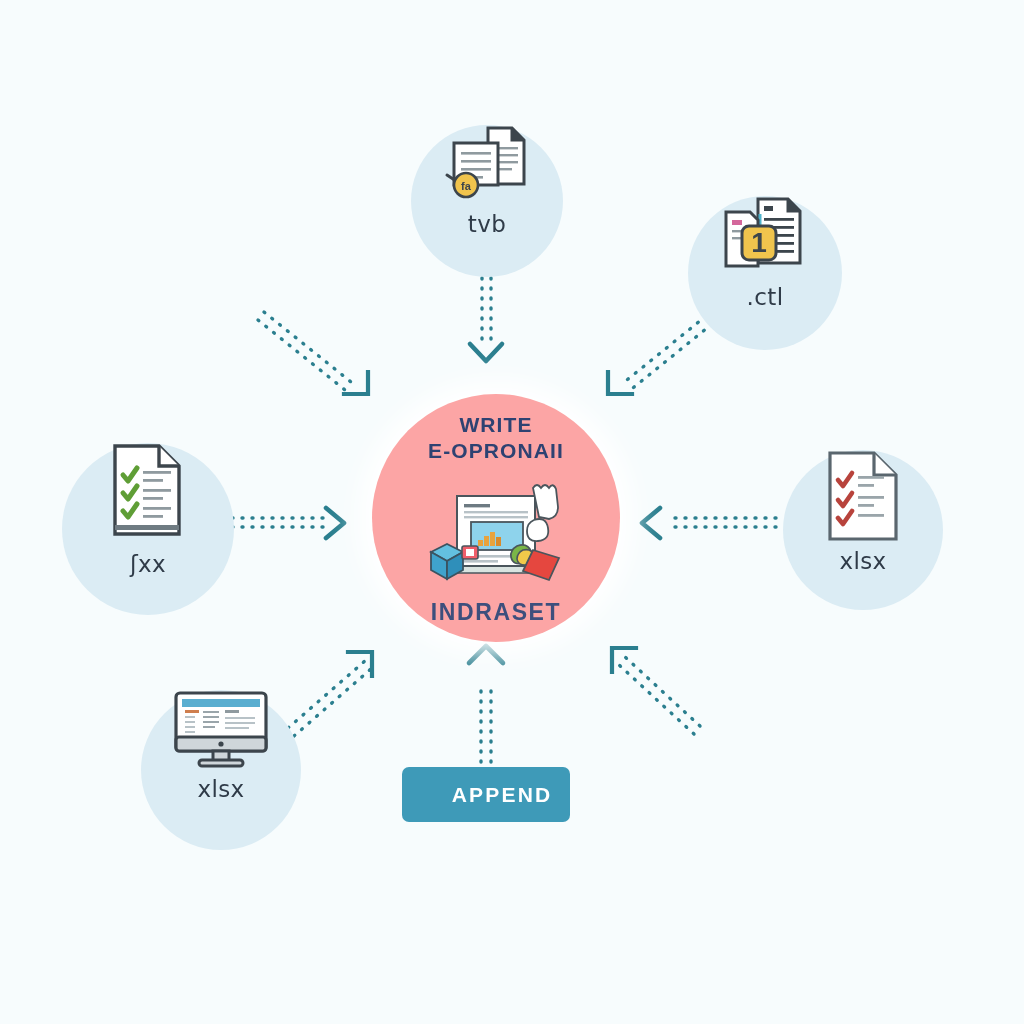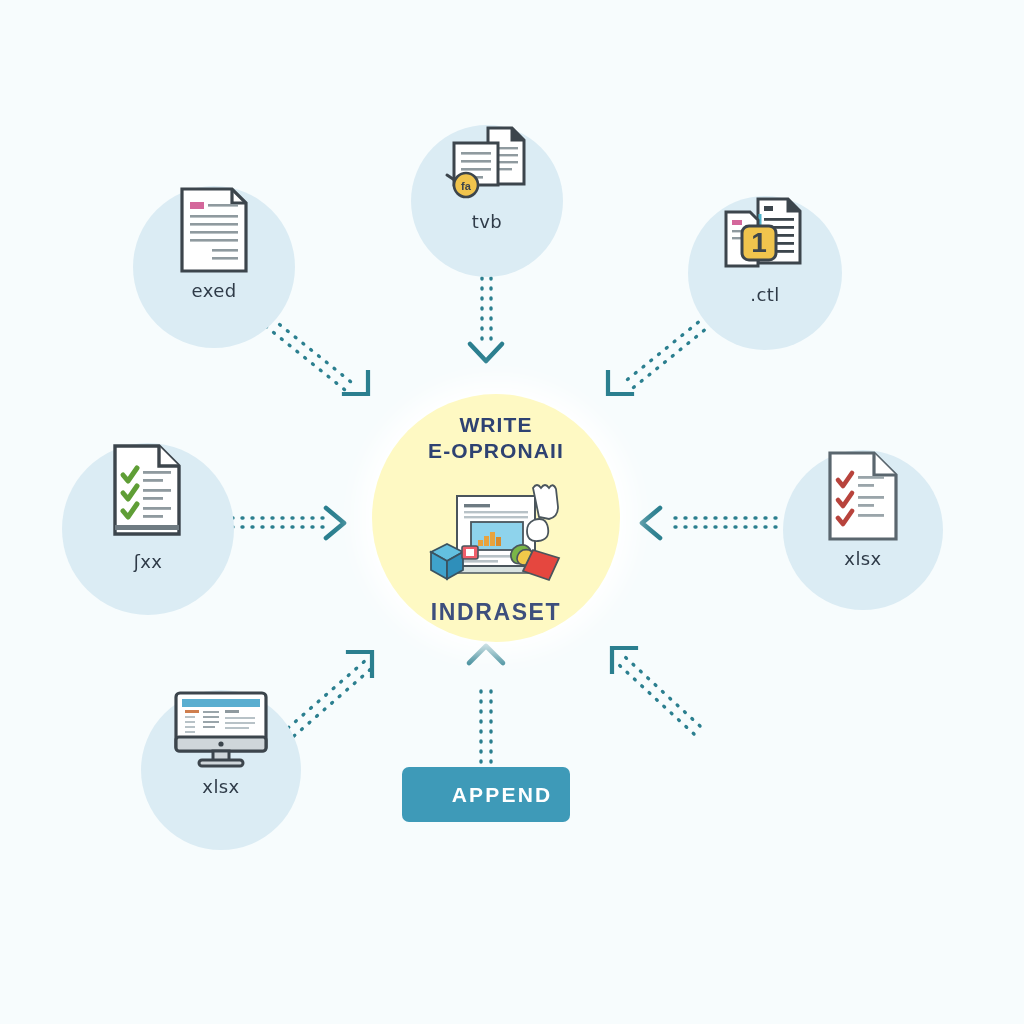--- a/index.html
+++ b/index.html
@@ -20,21 +20,21 @@
   }
 
   
   .hub {
     position: absolute;
     left: 372px;
     top: 394px;
     width: 248px;
     height: 248px;
     border-radius: 50%;
-    background: #fef9c3;
+    background: #fca5a5;
     box-shadow: 0 0 26px 14px rgba(255,255,255,0.95);
     display: flex;
     flex-direction: column;
     align-items: center;
     justify-content: space-between;
     padding: 18px 0 16px 0;
     box-sizing: border-box;
     z-index: 5;
   }
   .hub-title {
@@ -60,21 +60,21 @@
     border-radius: 50%;
     background: #dbecf4;
     display: flex;
     flex-direction: column;
     align-items: center;
     z-index: 3;
   }
   .node .art { display:block; }
   .node-label {
     margin-top: 6px;
-    font-size: 18px;
+    font-size: 23px;
     color: #2f3b48;
     letter-spacing: 0.4px;
     font-family: "DejaVu Sans", sans-serif;
     font-weight: 400;
   }
 
   #node-exed   { left: 133px; top: 186px; width: 162px; height: 162px; }
   #node-tvb    { left: 411px; top: 125px; width: 152px; height: 152px; }
   #node-ctl    { left: 688px; top: 196px; width: 154px; height: 154px; }
   #node-fxx    { left: 62px;  top: 443px; width: 172px; height: 172px; gap: 8px; }
@@ -213,35 +213,20 @@
 
       <path d="M96 66 q10 -4 14 5 q3 9 -7 12 q-11 3 -13 -6 q-1 -7 6 -11 z" fill="#7ab648" stroke="#4a555c" stroke-width="1.7"></path>
       <path d="M102 70 q9 -2 11 6 q2 8 -7 9 q-9 1 -10 -6 q0 -6 6 -9 z" fill="#f0c94a" stroke="#4a555c" stroke-width="1.6"></path>
 
       <path d="M112 70 l26 8 -10 22 -26 -9 z" fill="#e5473f" stroke="#4a555c" stroke-width="1.8"></path>
     </svg>
 
     <div class="hub-sub">INDRASET</div>
   </div>
 
-  <div class="node" id="node-exed">
-    <svg class="art" width="72" height="88" viewBox="0 0 72 88" xmlns="http://www.w3.org/2000/svg">
-      <path d="M4 3 h50 l14 14 v68 h-64 z" fill="#ffffff" stroke="#3c454c" stroke-width="3.2"></path>
-      <path d="M54 3 v14 h14" fill="none" stroke="#3c454c" stroke-width="3.2"></path>
-      <rect x="12" y="16" width="14" height="7" fill="#d4679b"></rect>
-      <rect x="30" y="18" width="30" height="2.6" fill="#8f9a9f"></rect>
-      <rect x="12" y="29" width="48" height="2.6" fill="#8f9a9f"></rect>
-      <rect x="12" y="37" width="48" height="2.6" fill="#8f9a9f"></rect>
-      <rect x="12" y="45" width="48" height="2.6" fill="#8f9a9f"></rect>
-      <rect x="12" y="53" width="48" height="2.6" fill="#8f9a9f"></rect>
-      <rect x="34" y="63" width="26" height="2.6" fill="#8f9a9f"></rect>
-      <rect x="34" y="71" width="26" height="2.6" fill="#8f9a9f"></rect>
-    </svg>
-    <div class="node-label">exed</div>
-  </div>
 
   <div class="node" id="node-tvb">
     <svg class="art" width="86" height="80" viewBox="0 0 86 80" xmlns="http://www.w3.org/2000/svg">
 
       <path d="M44 3 h24 l12 12 v44 h-36 z" fill="#ffffff" stroke="#3c454c" stroke-width="3"></path>
       <path d="M68 3 v12 h12" fill="#3c454c" stroke="#3c454c" stroke-width="3"></path>
       <rect x="50" y="22" width="24" height="2.4" fill="#8f9a9f"></rect>
       <rect x="50" y="29" width="24" height="2.4" fill="#8f9a9f"></rect>
       <rect x="50" y="36" width="24" height="2.4" fill="#8f9a9f"></rect>
       <rect x="50" y="43" width="18" height="2.4" fill="#8f9a9f"></rect>

